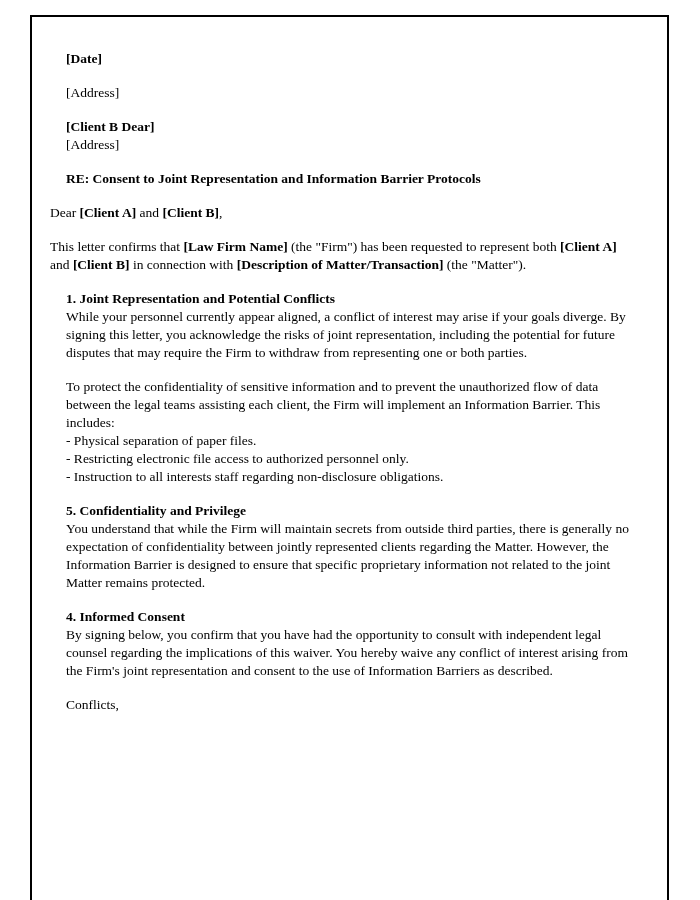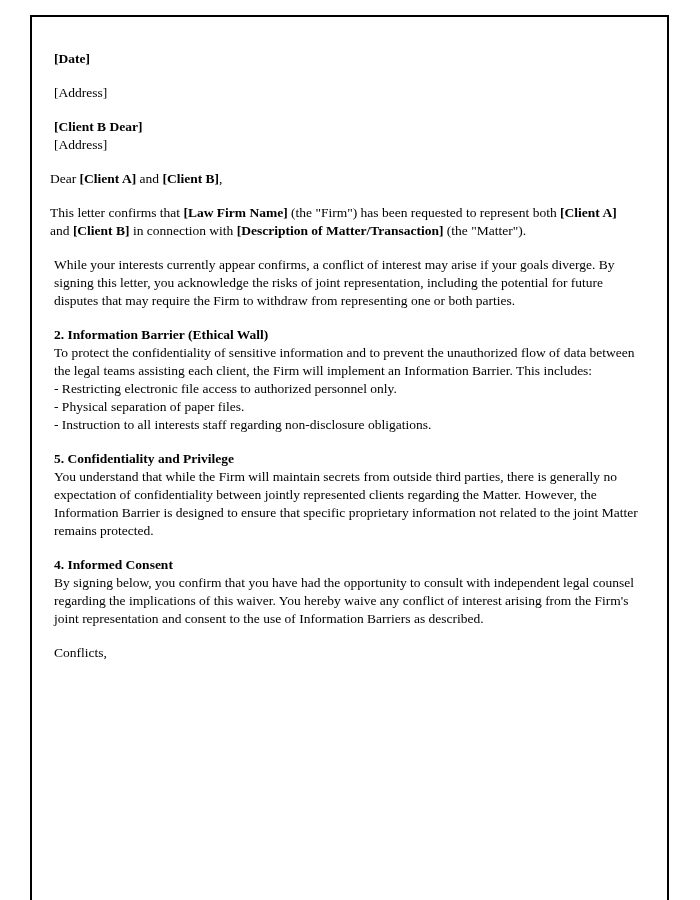--- a/index.html
+++ b/index.html
@@ -22,21 +22,21 @@
     box-sizing: border-box;
     width: 639px;
     height: 905px; 
     border: 2px solid #000000;
     padding: 33px 26px 40px 18px;
     font-size: 13.5px;
     line-height: 18px;
     background: #ffffff;
   }
   .block {
-    margin: 0 0 16px 4px;
+    margin: 0 0 16px 16px;
   }
   .b, .heading {
     font-weight: 700;
   }
   p {
     margin: 0 17px 16px 0;
   }
   .line {
     margin: 0;
   }
@@ -50,34 +50,35 @@
 
   <div class="block">
     <div class="line">[Address]</div>
   </div>
 
   <div class="block">
     <div class="line b">[Client B Dear]</div>
     <div class="line">[Address]</div>
   </div>
 
+  <div class="block b">RE: Consent to Joint Representation and Information Barrier Protocols</div>
 
   <p><span>Dear </span><span class="b">[Client A]</span><span> and </span><span class="b">[Client B]</span><span>,</span></p>
 
   <p><span>This letter confirms that </span><span class="b">[Law Firm Name]</span><span> (the "Firm") has been requested to represent both </span><span class="b">[Client A]</span><span> and </span><span class="b">[Client B]</span><span> in connection with </span><span class="b">[Description of Matter/Transaction]</span><span> (the "Matter").</span></p>
 
   <div class="block">
-    <div class="line">While your interests currently appear confirms, a conflict of interest may arise if your goals diverge. By signing this letter, you acknowledge the risks of joint representation, including the potential for future disputes that may require the Firm to withdraw from representing one or both parties.</div>
+    <div class="heading">1. Joint Representation and Potential Conflicts</div>
+    <div class="line">While your personnel currently appear aligned, a conflict of interest may arise if your goals diverge. By signing this letter, you acknowledge the risks of joint representation, including the potential for future disputes that may require the Firm to withdraw from representing one or both parties.</div>
   </div>
 
   <div class="block">
-    <div class="heading">2. Information Barrier (Ethical Wall)</div>
     <div class="line">To protect the confidentiality of sensitive information and to prevent the unauthorized flow of data between the legal teams assisting each client, the Firm will implement an Information Barrier. This includes:</div>
+    <div class="line">- Physical separation of paper files.</div>
     <div class="line">- Restricting electronic file access to authorized personnel only.</div>
-    <div class="line">- Physical separation of paper files.</div>
     <div class="line">- Instruction to all interests staff regarding non-disclosure obligations.</div>
   </div>
 
   <div class="block">
     <div class="heading">5. Confidentiality and Privilege</div>
     <div class="line">You understand that while the Firm will maintain secrets from outside third parties, there is generally no expectation of confidentiality between jointly represented clients regarding the Matter. However, the Information Barrier is designed to ensure that specific proprietary information not related to the joint Matter remains protected.</div>
   </div>
 
   <div class="block">
     <div class="heading">4. Informed Consent</div>

